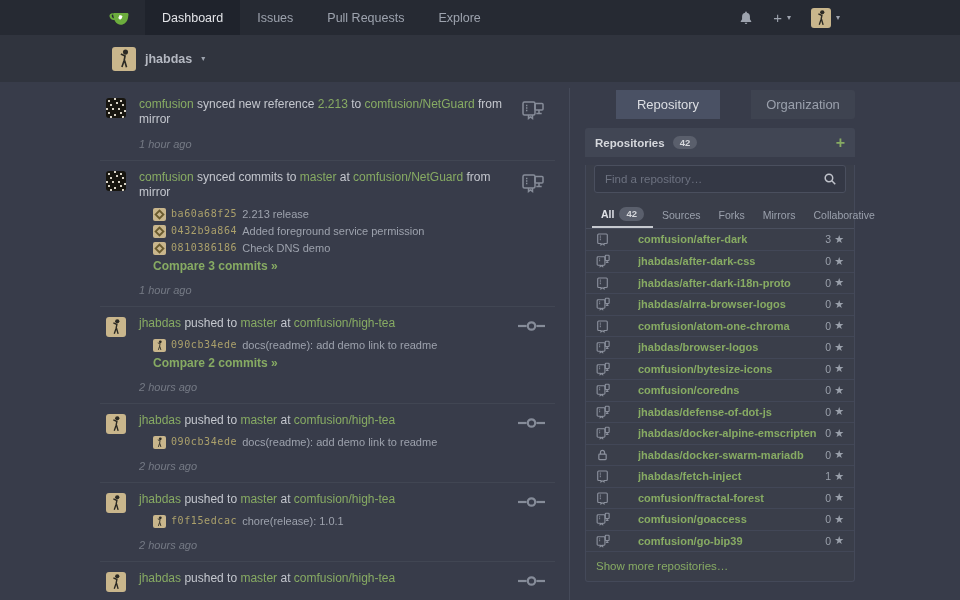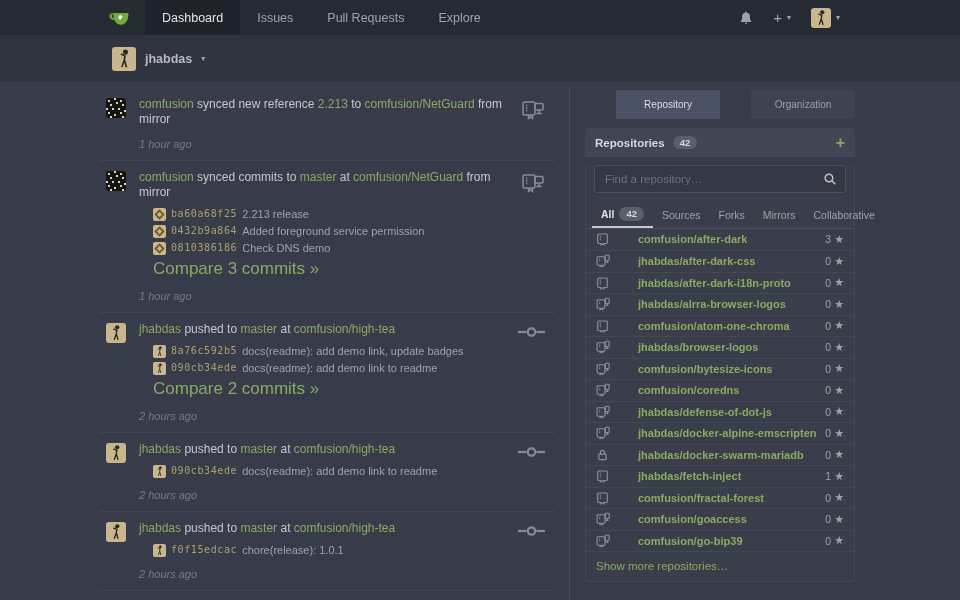--- a/index.html
+++ b/index.html
@@ -34,27 +34,27 @@
   .feed-item { position:relative; display:flex; padding:9px 34px 10px 6px; border-bottom:1px solid #414653; }
   .feed-item:last-child { border-bottom:none; }
   .feed-avatar { width:20px; height:20px; margin-right:13px; margin-top:1px; }
   .feed-body { flex:1; min-width:0; }
   .feed-title { font-size:12px; color:#c4c7ce; line-height:15px; }
   .glink { color:#87ab63; cursor:pointer; }
   .commit-list { margin:7px 0 0 14px; }
   .commit-line { display:flex; align-items:center; gap:5px; margin-bottom:3px; font-size:11px; color:#9da2ad; line-height:14px; white-space:nowrap; }
   .commit-av { width:13px; height:13px; border-radius:2px; }
   .sha { font-family:"DejaVu Sans Mono", monospace; font-size:10px; letter-spacing:.6px; color:#aba06b; cursor:pointer; }
-  .compare { margin:4px 0 0 14px; font-size:17px; font-weight:400; color:#87ab63; cursor:pointer; }
+  .compare { margin:4px 0 0 14px; font-size:12px; font-weight:700; color:#87ab63; cursor:pointer; }
   .feed-time { margin-top:11px; font-size:11px; font-style:italic; color:#757a85; }
   .event-icon { position:absolute; right:10px; top:12px; color:#868c99; }
 
   
   .side-tabs { display:flex; height:29px; border-radius:3px; overflow:hidden; margin-bottom:9px; }
-  .side-tab { flex:1; display:flex; align-items:center; justify-content:center; font-size:10px; color:#9aa0ac; background:#3e4350; cursor:pointer;margin-left:31px; }
+  .side-tab { flex:1; display:flex; align-items:center; justify-content:center; font-size:13px; color:#9aa0ac; background:#3e4350; cursor:pointer;margin-left:31px; }
   .side-tab.active { background:#4a5164; color:#dcdee3; }
 
   .repos-header { height:29px; background:#414654; border-radius:3px 3px 0 0; display:flex; align-items:center; padding:0 10px; }
   .repos-title { font-size:11.5px; font-weight:700; color:#d6d8dd; }
   .badge { margin-left:8px; background:#5a5f6c; color:#d5d7db; font-size:9.5px; font-weight:700; border-radius:9px; padding:2px 7px; line-height:1; }
   .plus-btn { margin-left:auto; color:#87ab63; font-size:16px; font-weight:700; cursor:pointer; line-height:1; }
 
   .repos-body { background:#3a3e4a; border:1px solid #444959; border-top:none; border-radius:0 0 3px 3px; }
   .search-wrap { margin:8px; position:relative; }
   .search-wrap input { width:100%; height:28px; background:#343845; border:1px solid #4a4f5e; border-radius:3px; color:#c6c9d0; font-size:11.5px; padding:0 30px 0 10px; font-family:"Liberation Sans", sans-serif; outline:none; }
@@ -253,31 +253,20 @@
             <div class="feed-title"><span class="glink">jhabdas</span><span> pushed to </span><span class="glink">master</span><span> at </span><span class="glink">comfusion/high-tea</span></div>
             <div class="commit-list">
               <div class="commit-line">
                 <span class="av commit-av" style="width: 13px; height: 13px;">
                   <svg viewBox="0 0 16 16">
                     <rect width="16" height="16" fill="#c9b68c"></rect>
                     <circle cx="9" cy="3.4" r="1.7" fill="#2b2a24"></circle>
                     <path d="M8.8 5.4 8.1 9l-1.5 4.4M8.4 9l1.3 4.5M8.4 5.8 5.9 4.7" stroke="#2b2a24" stroke-width="1.1" fill="none"></path>
                   </svg>
                 </span>
-                <span class="sha">8a76c592b5</span>
-                <span>docs(readme): add demo link, update badges</span>
-              </div>
-              <div class="commit-line">
-                <span class="av commit-av" style="width: 13px; height: 13px;">
-                  <svg viewBox="0 0 16 16">
-                    <rect width="16" height="16" fill="#c9b68c"></rect>
-                    <circle cx="9" cy="3.4" r="1.7" fill="#2b2a24"></circle>
-                    <path d="M8.8 5.4 8.1 9l-1.5 4.4M8.4 9l1.3 4.5M8.4 5.8 5.9 4.7" stroke="#2b2a24" stroke-width="1.1" fill="none"></path>
-                  </svg>
-                </span>
                 <span class="sha">090cb34ede</span>
                 <span>docs(readme): add demo link to readme</span>
               </div>
             </div>
             <div class="compare">Compare 2 commits »</div>
             <div class="feed-time">2 hours ago</div>
           </div>
           <span class="event-icon icon">
             <svg width="27" height="14" viewBox="0 0 27 14" fill="none" stroke="currentColor" stroke-width="2.2">
               <line x1="0" y1="7" x2="8.6" y2="7"></line>

